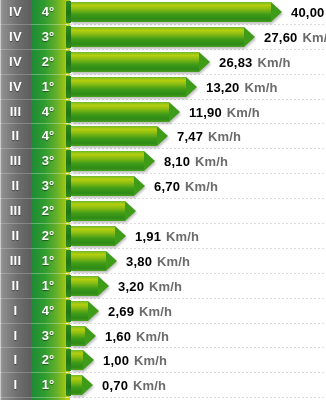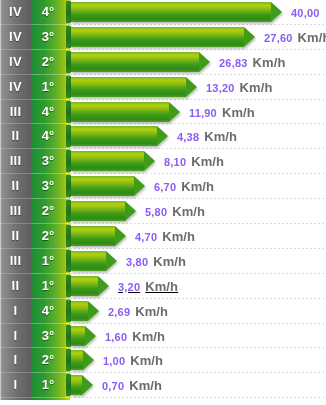--- a/index.html
+++ b/index.html
@@ -86,21 +86,21 @@
     position:absolute;right:-11px;top:0;width:0;height:0;
     border-top:10px solid transparent;
     border-bottom:10px solid transparent;
     border-left:11px solid #3f9c18;
   }
   .value-box{
     position:absolute;top:0;height:24.9px;line-height:24.9px;
     white-space:nowrap;z-index:3;
   }
   .value{
-    font-size:11px;font-weight:bold;color:#8b5cf6;letter-spacing:.2px;
+    font-size:13px;font-weight:bold;color:#000000;letter-spacing:.2px;
   }
   .unit{
     font-size:13px;font-weight:bold;color:#6b6b6b;margin-left:5px;
     letter-spacing:.1px;
   }
   .frame-bottom{
     position:absolute;left:0;top:400px;width:326px;height:5px;background:#ffffff;z-index:4;
   }
 </style>
 </head>
@@ -188,21 +188,21 @@
         <div class="rowline-gray"></div>
         <div class="rowline-green"></div>
         <div class="range-lbl">II</div>
         <div class="gear-lbl">4°</div>
         <div class="bar-wrap">
           <div class="notch"></div>
           <div class="bar" style="width: 86px;">
             <div class="tip"></div>
           </div>
         </div>
-        <div class="value-box" style="left: 177px;"><span class="value">4,38</span><span class="unit">Km/h</span></div>
+        <div class="value-box" style="left: 177px;"><span class="value">7,47</span><span class="unit">Km/h</span></div>
       </div>
       <div class="row">
         <div class="sep"></div>
         <div class="rowline-gray"></div>
         <div class="rowline-green"></div>
         <div class="range-lbl">III</div>
         <div class="gear-lbl">3°</div>
         <div class="bar-wrap">
           <div class="notch"></div>
           <div class="bar" style="width: 73px;">
@@ -230,35 +230,34 @@
         <div class="rowline-gray"></div>
         <div class="rowline-green"></div>
         <div class="range-lbl">III</div>
         <div class="gear-lbl">2°</div>
         <div class="bar-wrap">
           <div class="notch"></div>
           <div class="bar" style="width: 54px;">
             <div class="tip"></div>
           </div>
         </div>
-        <div class="value-box" style="left: 145px;"><span class="value">5,80</span><span class="unit">Km/h</span></div>
       </div>
       <div class="row">
         <div class="sep"></div>
         <div class="rowline-gray"></div>
         <div class="rowline-green"></div>
         <div class="range-lbl">II</div>
         <div class="gear-lbl">2°</div>
         <div class="bar-wrap">
           <div class="notch"></div>
           <div class="bar" style="width: 44px;">
             <div class="tip"></div>
           </div>
         </div>
-        <div class="value-box" style="left: 135px;"><span class="value">4,70</span><span class="unit">Km/h</span></div>
+        <div class="value-box" style="left: 135px;"><span class="value">1,91</span><span class="unit">Km/h</span></div>
       </div>
       <div class="row">
         <div class="sep"></div>
         <div class="rowline-gray"></div>
         <div class="rowline-green"></div>
         <div class="range-lbl">III</div>
         <div class="gear-lbl">1°</div>
         <div class="bar-wrap">
           <div class="notch"></div>
           <div class="bar" style="width: 35px;">
@@ -272,21 +271,21 @@
         <div class="rowline-gray"></div>
         <div class="rowline-green"></div>
         <div class="range-lbl">II</div>
         <div class="gear-lbl">1°</div>
         <div class="bar-wrap">
           <div class="notch"></div>
           <div class="bar" style="width: 27px;">
             <div class="tip"></div>
           </div>
         </div>
-        <div class="value-box" style="left: 118px; text-decoration: underline;"><span class="value">3,20</span><span class="unit">Km/h</span></div>
+        <div class="value-box" style="left: 118px;"><span class="value">3,20</span><span class="unit">Km/h</span></div>
       </div>
       <div class="row">
         <div class="sep"></div>
         <div class="rowline-gray"></div>
         <div class="rowline-green"></div>
         <div class="range-lbl">I</div>
         <div class="gear-lbl">4°</div>
         <div class="bar-wrap">
           <div class="notch"></div>
           <div class="bar" style="width: 17px;">

